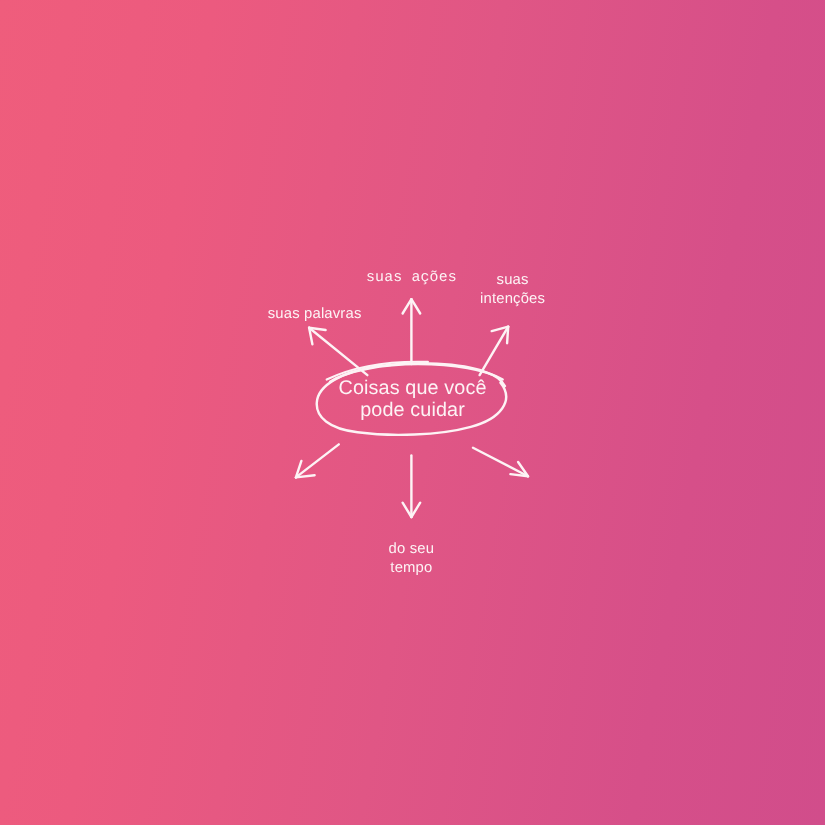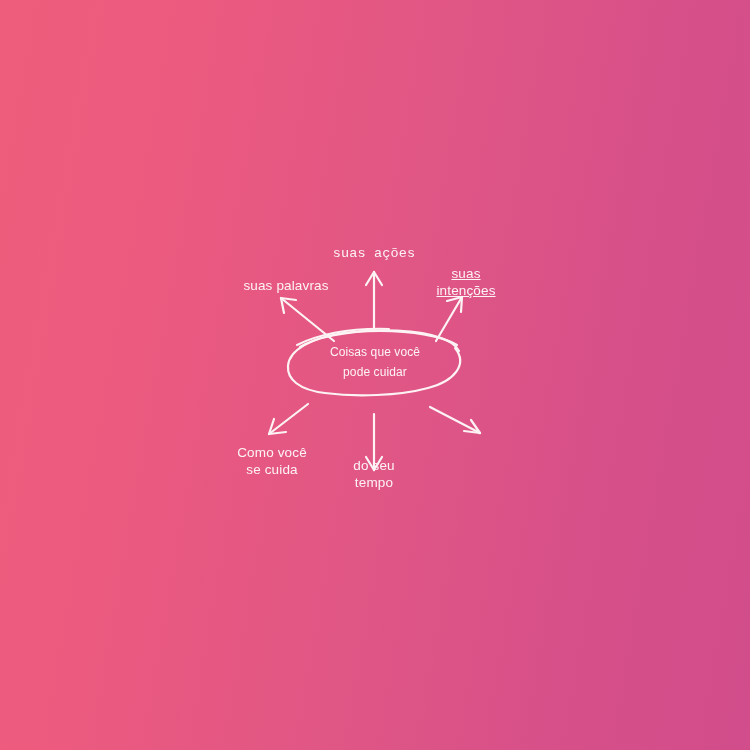--- a/index.html
+++ b/index.html
@@ -37,21 +37,21 @@
     letter-spacing: 0.15px;
     text-align: center;
     white-space: pre-line;
     font-weight: 400;
     transform: translate(-50%, -50%);
   }
   .center-label {
     position: absolute;
     color: #fdf3f5;
     font-family: "Liberation Sans", sans-serif;
-    font-size: 12px;
+    font-size: 18px;
     line-height: 20px;
     letter-spacing: 0.1px;
     text-align: center;
     white-space: pre-line;
     font-weight: 400;
     transform: translate(-50%, -50%);
   }
 </style>
 </head>
 <body>
@@ -115,23 +115,21 @@
     </g>
   </svg>
 
   <div class="center-label" style="left:375px; top:362px;">Coisas que você
 pode cuidar</div>
 
   <div class="node-label" style="left:286px; top:285px;">suas palavras</div>
 
   <div class="node-label" style="left:374px; top:253px;font-family:Liberation Mono, monospace;">suas ações</div>
 
-  <div class="node-label" style="left:466px; top:282px;text-decoration:underline;">suas
+  <div class="node-label" style="left:466px; top:262px;">suas
 intenções</div>
 
-  <div class="node-label" style="left:272px; top:461px;">Como você
-se cuida</div>
 
-  <div class="node-label" style="left:374px; top:474px;">do seu
+  <div class="node-label" style="left:374px; top:507px;">do seu
 tempo</div>
 
 
 </div>
 
 </body></html>

